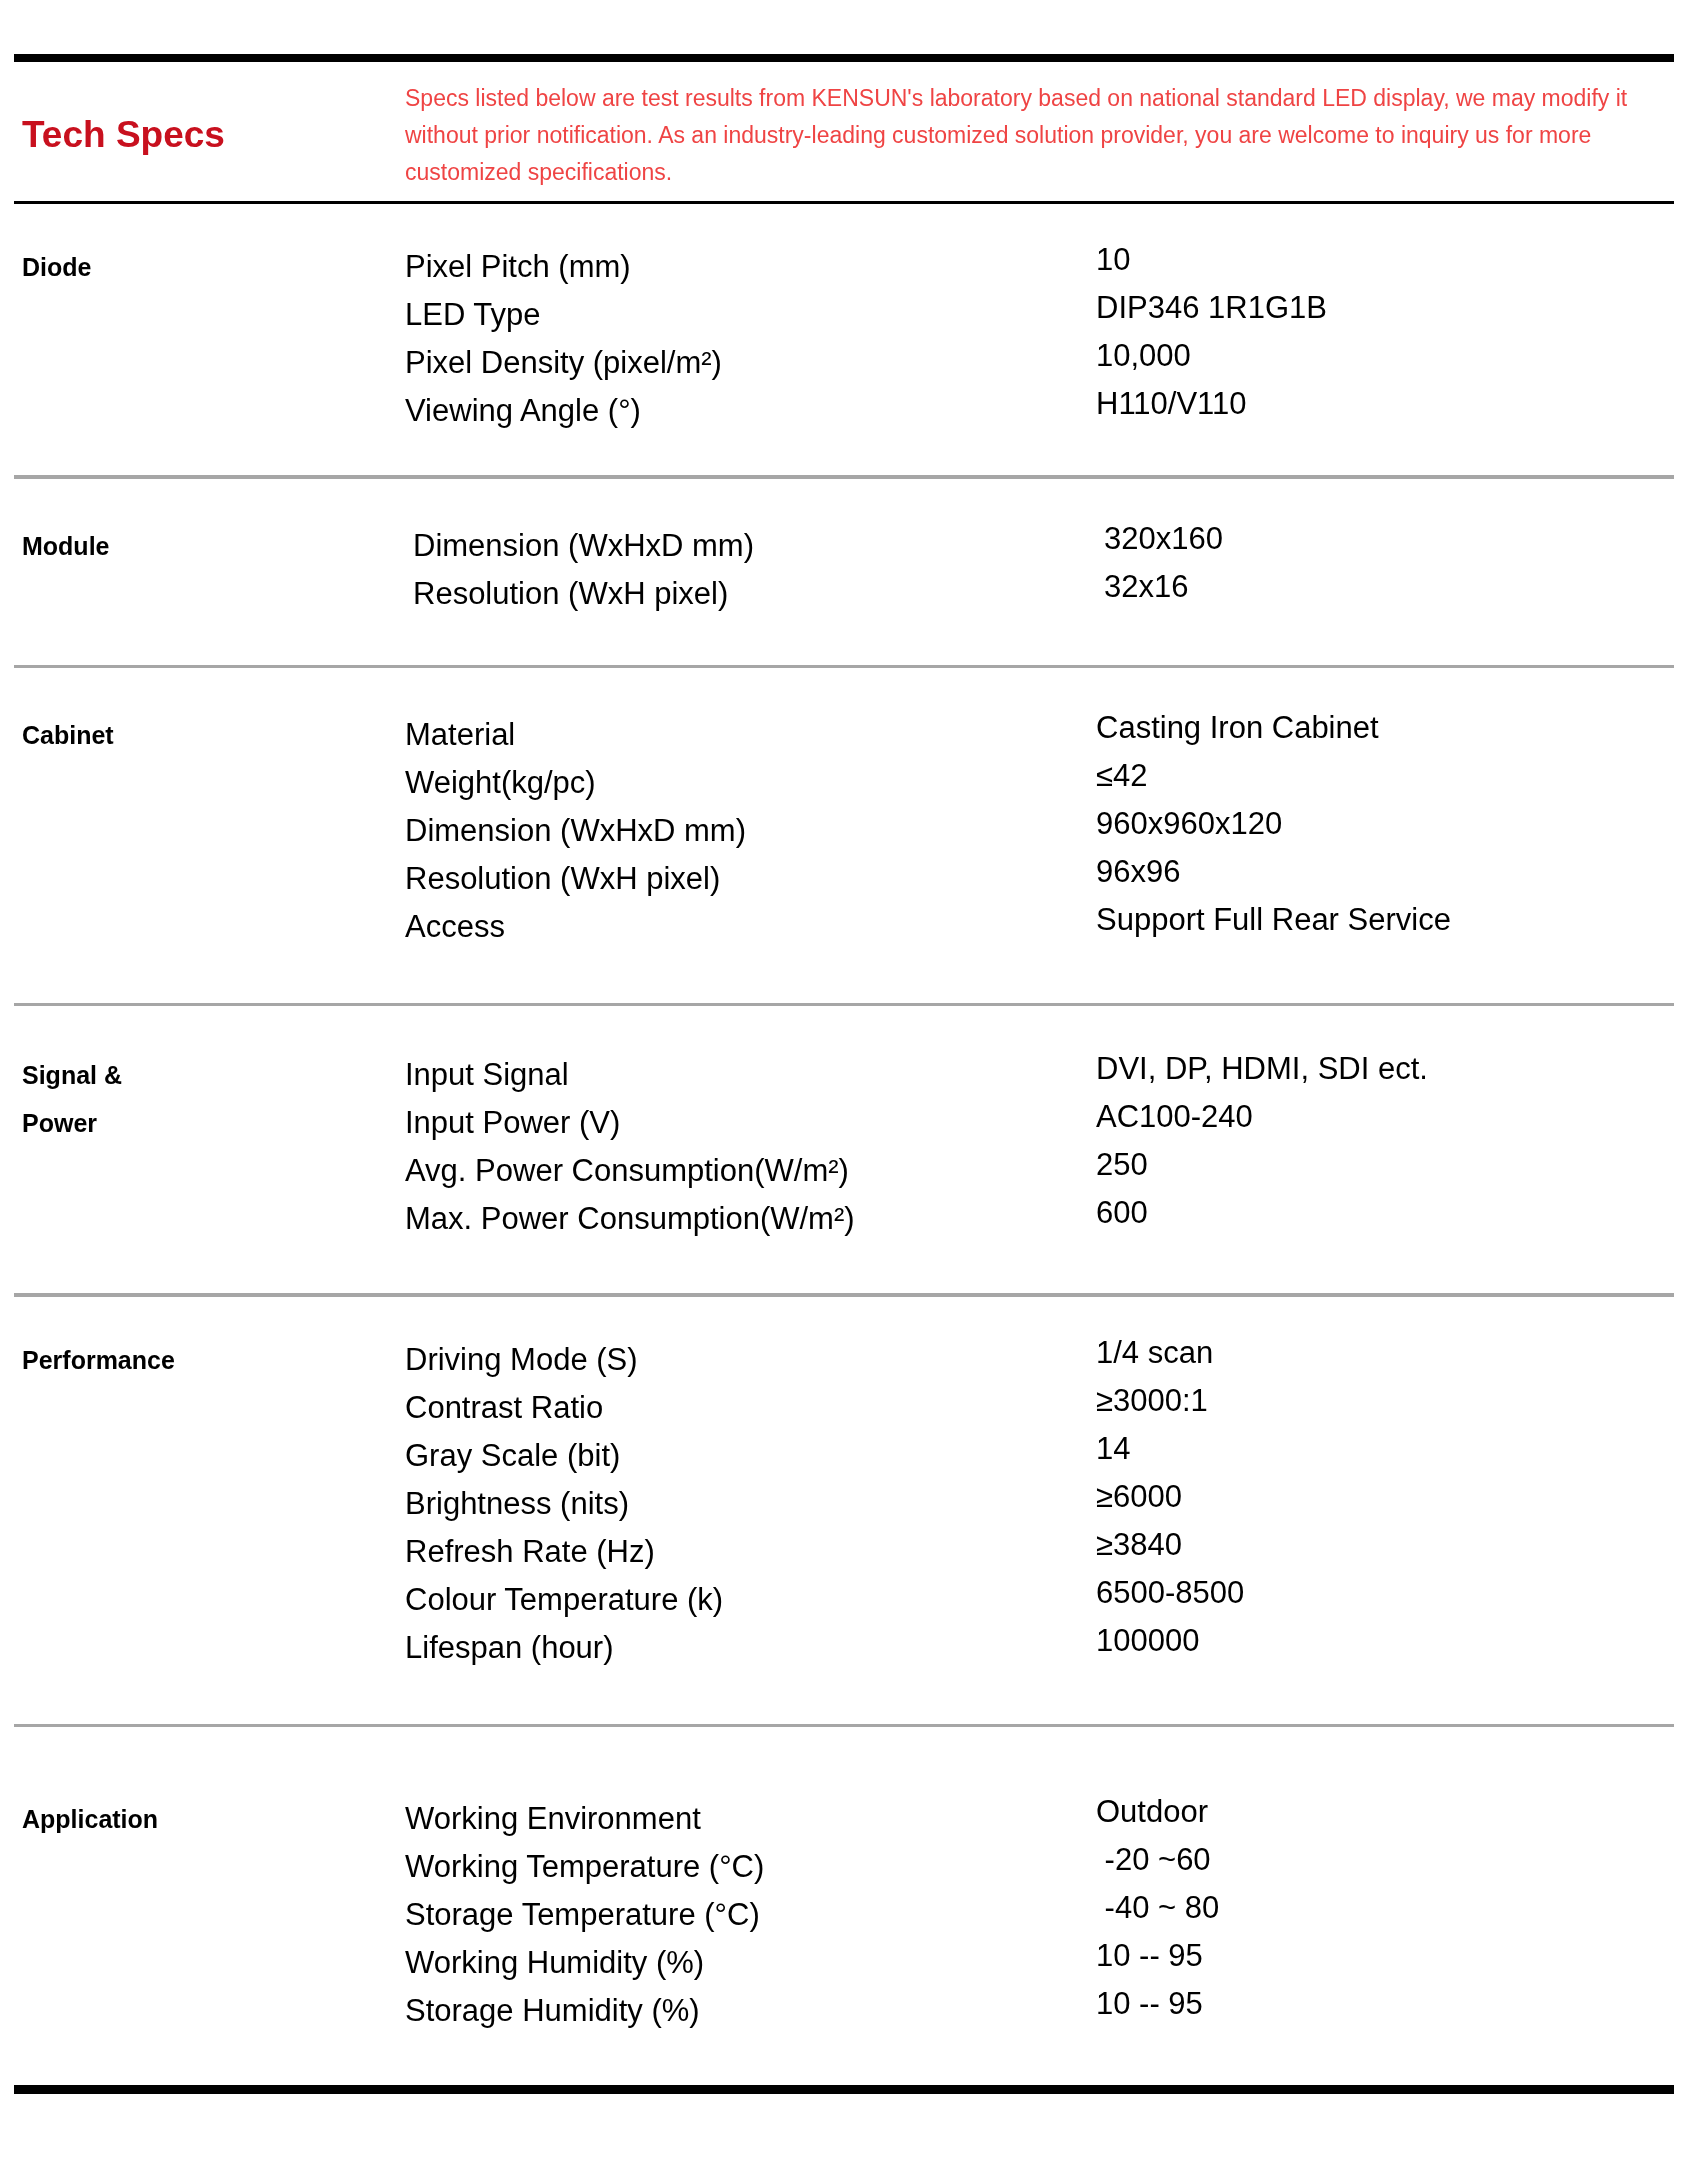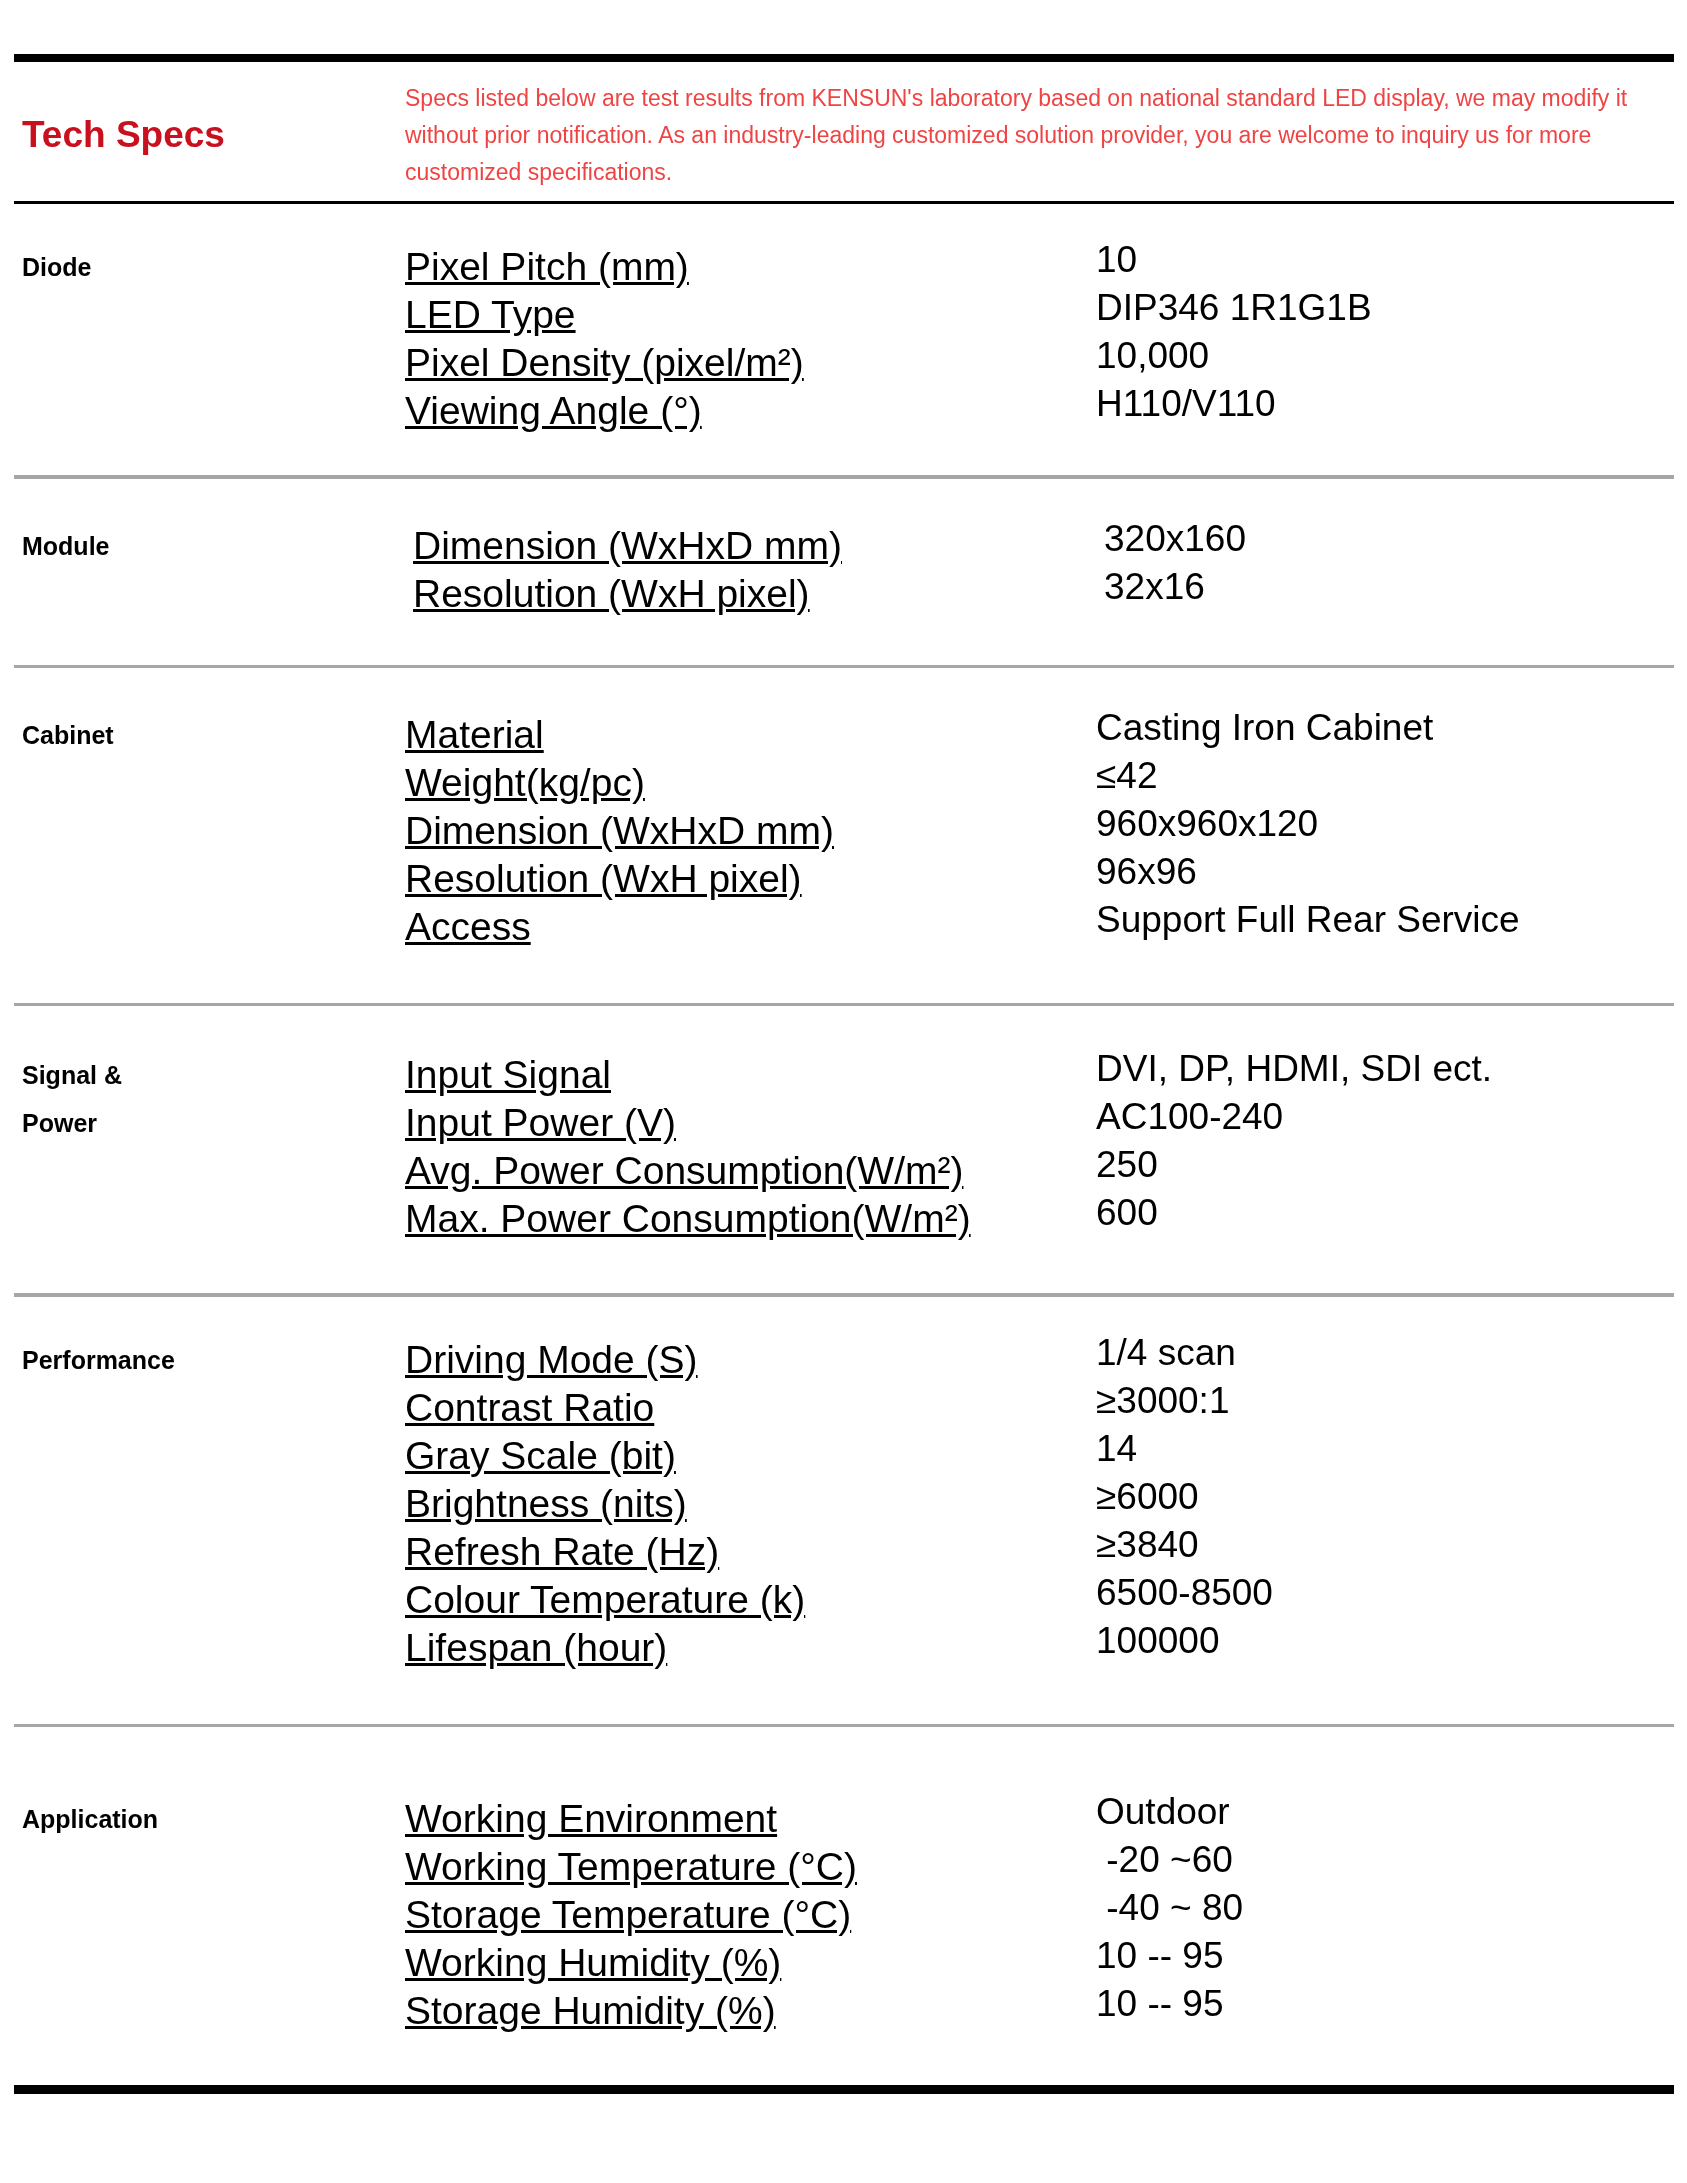--- a/index.html
+++ b/index.html
@@ -49,27 +49,26 @@
     line-height: 48px;
     white-space: pre-line;
   }
   .rows { display: block; }
   .spec-row {
     display: grid;
     grid-template-columns: 691px 1fr;
     height: 48px;
   }
   .spec-label {
-    font-size: 39px;
+    font-size: 31px;
     line-height: 48px;
     white-space: pre;
-    text-decoration: underline;
   }
   .spec-value {
-    font-size: 37px;
+    font-size: 31px;
     line-height: 48px;
     white-space: pre;
     position: relative;
     top: -6.9px;
   }
 
   
   .sec-diode       { padding-top: 39px; padding-bottom: 40px; }
   .sec-module      { padding-top: 43px; padding-bottom: 47px; gap: 8px; }
   .sec-cabinet     { padding-top: 43px; padding-bottom: 52px; }

